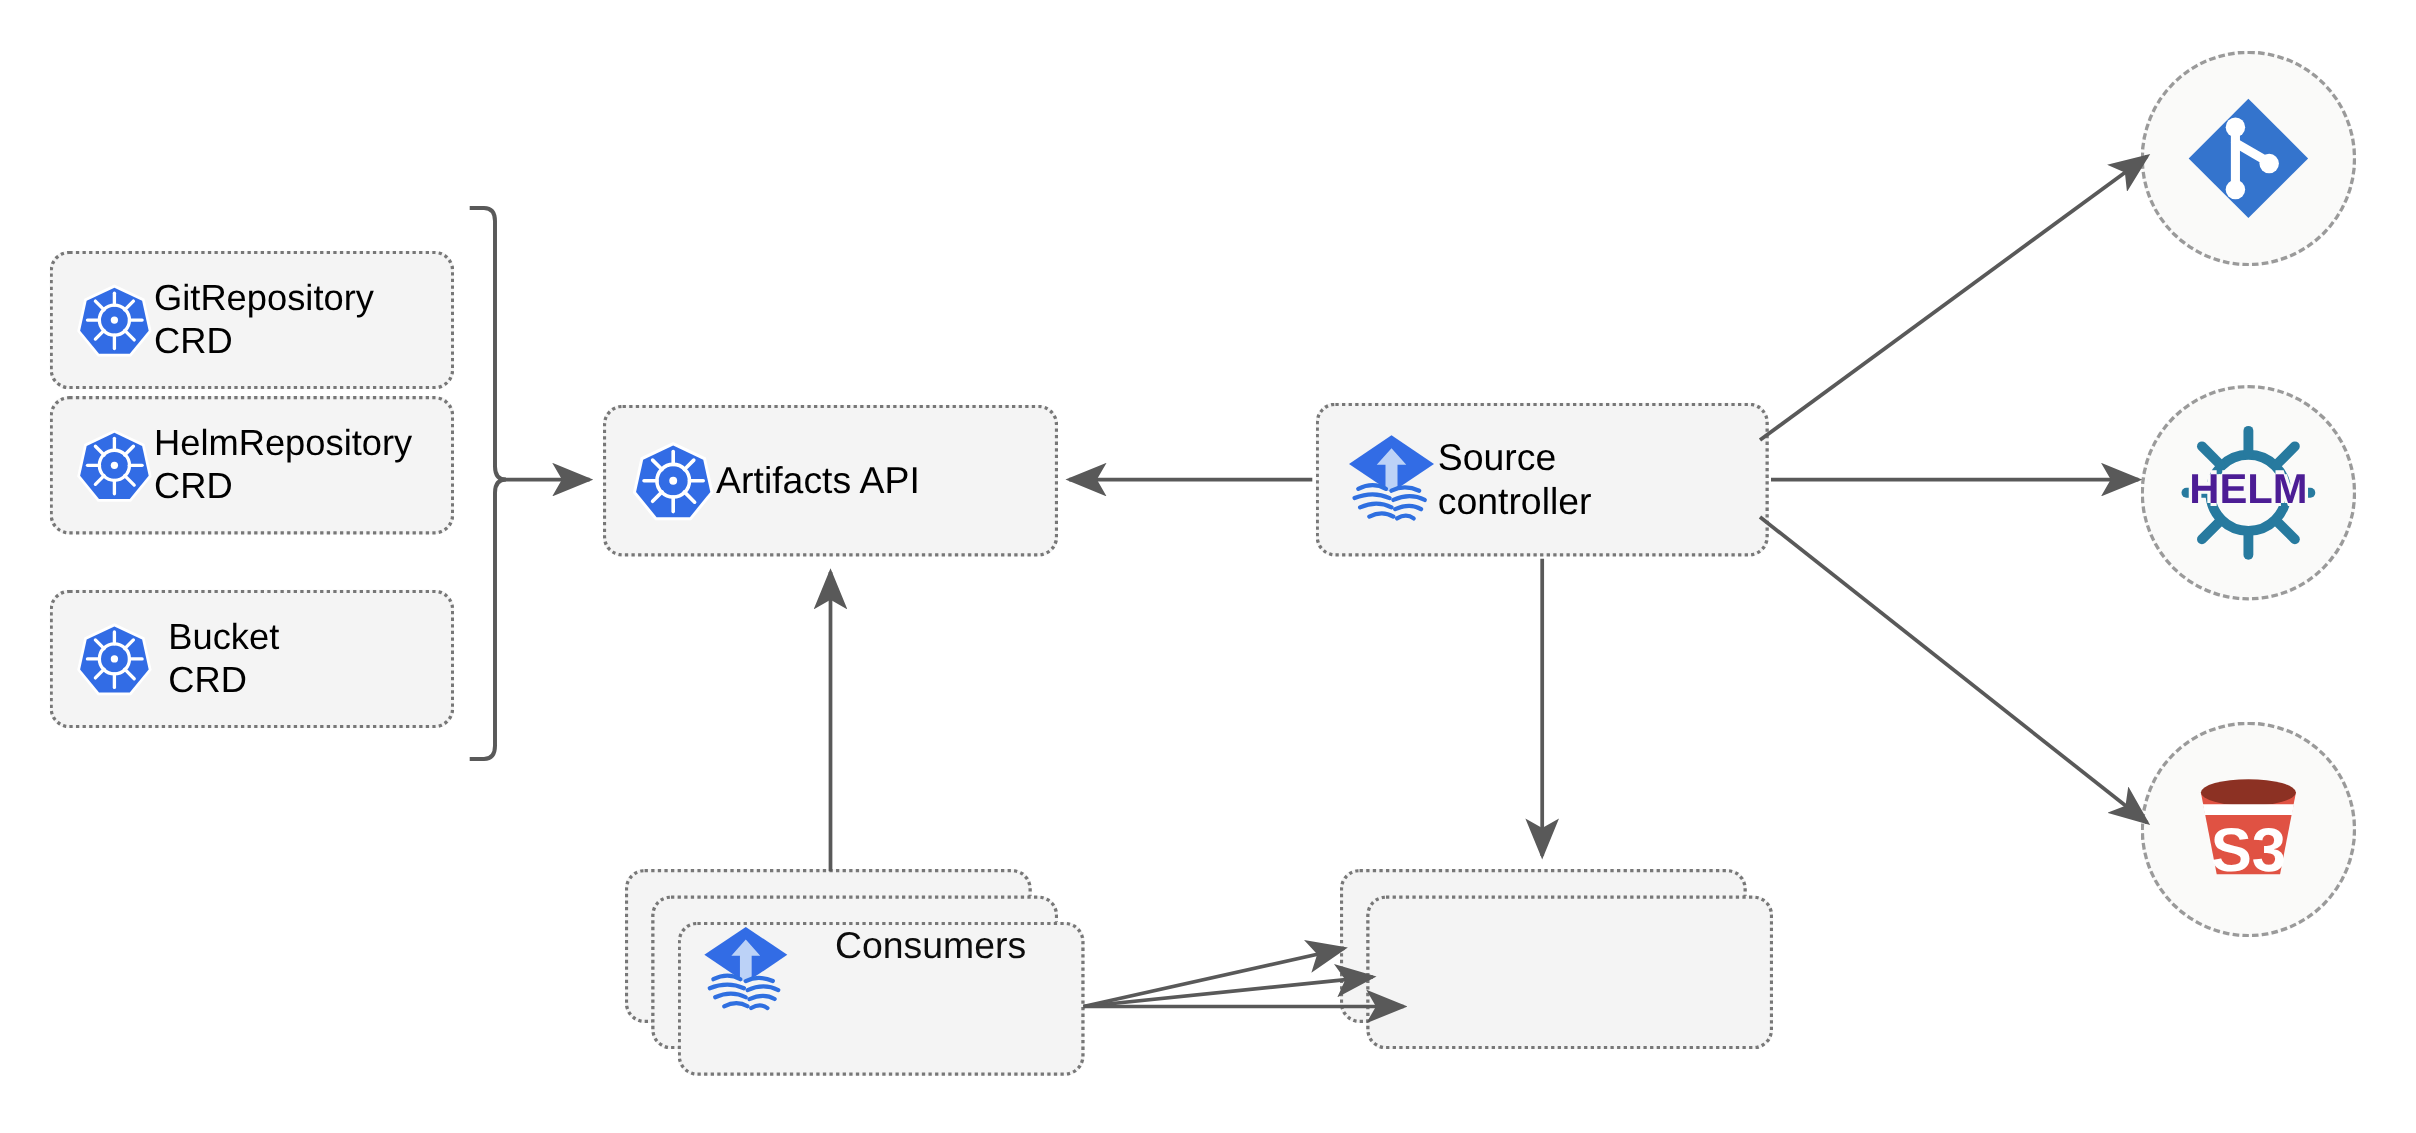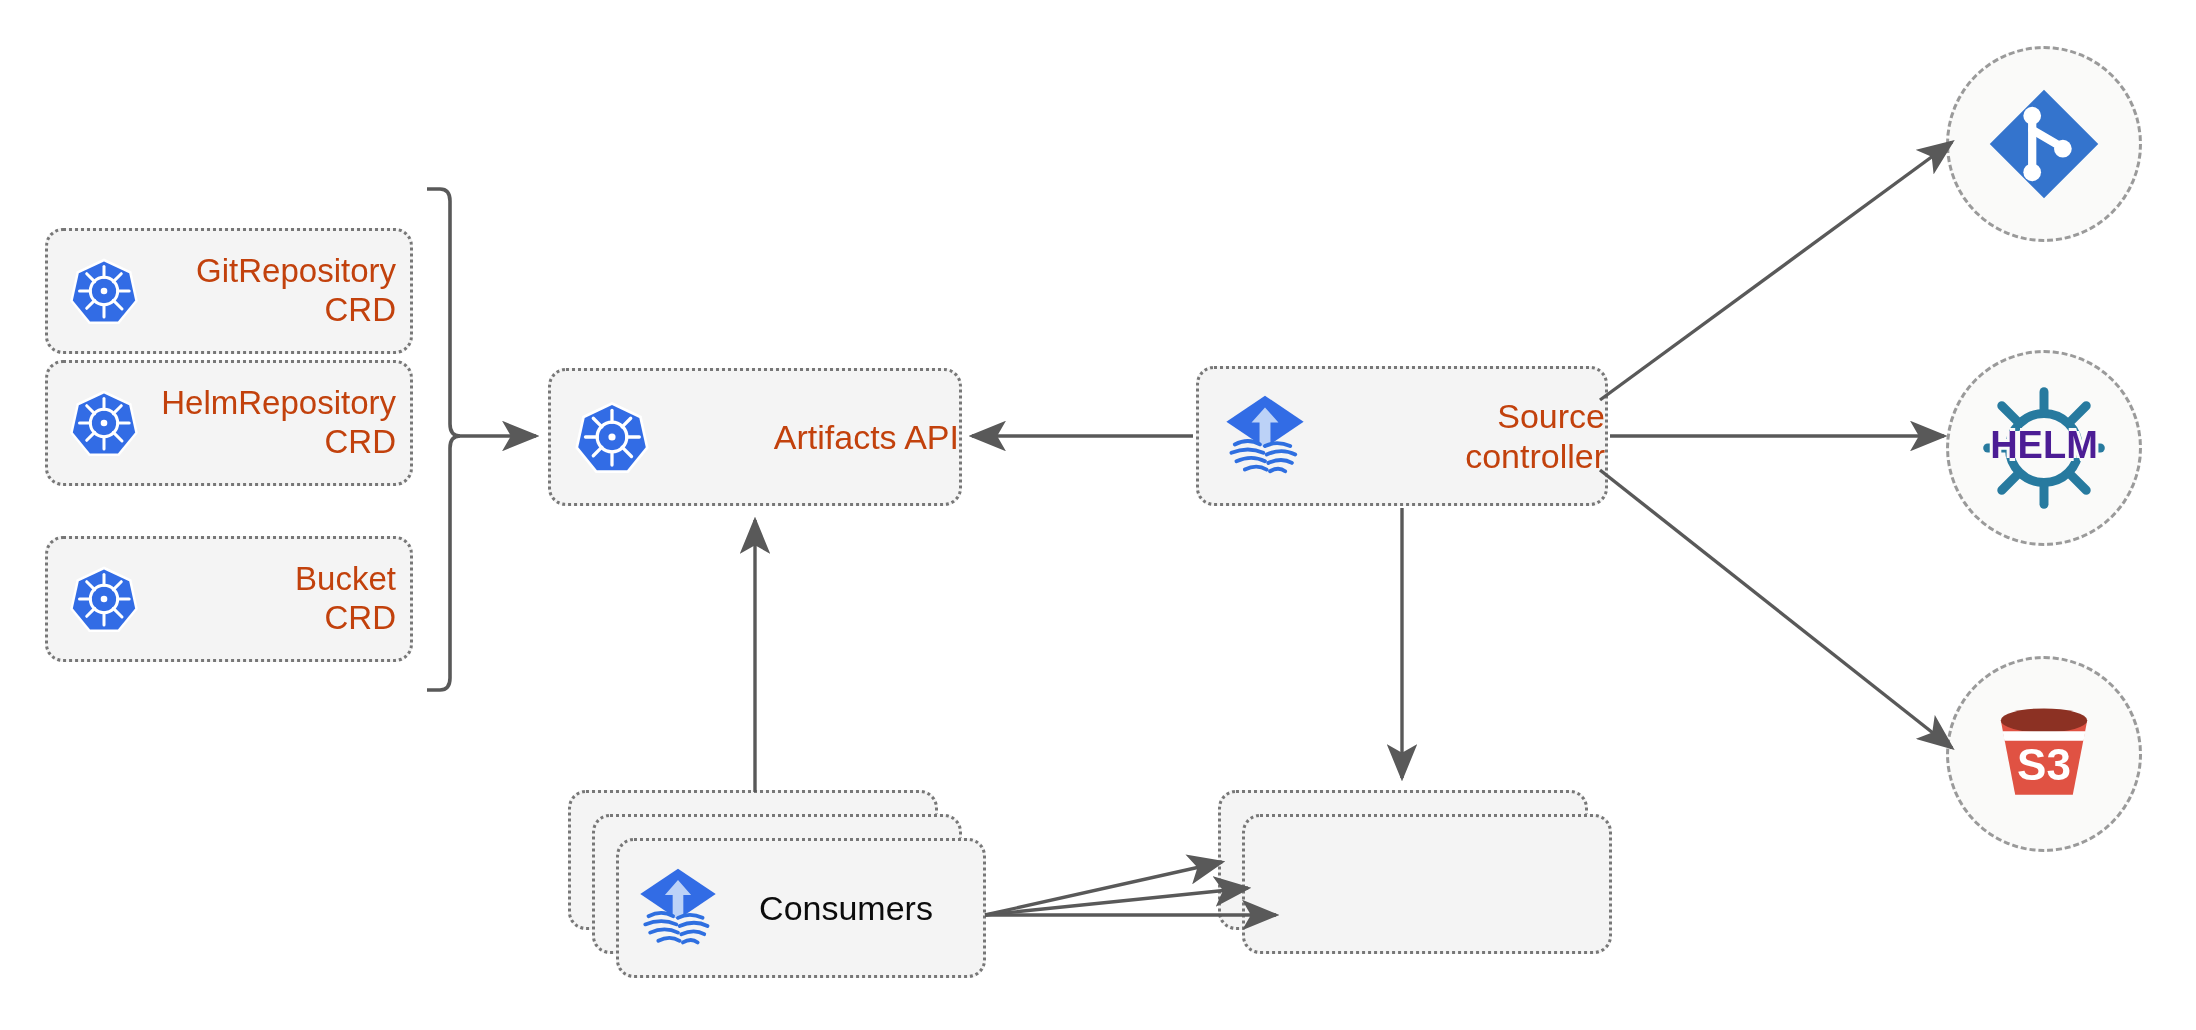--- a/index.html
+++ b/index.html
@@ -26,23 +26,23 @@
     position: absolute;
     box-sizing: border-box;
     background: #f4f4f4;
     border: 3px dotted #777777;
     border-radius: 18px;
     display: flex;
     align-items: center;
   }
   .node .label {
     font-size: 34px;
-    color: #c2410c;
+    color: #000000;
     line-height: 1.18;
-    text-align: right;
+    text-align: left;
     white-space: pre-line;
     flex: 1 1 auto;
   }
   .crd-box {
     width: 368px;
     height: 126px;
     padding-left: 20px;
   }
   .crd-box .label {
     font-size: 33px;
@@ -66,21 +66,21 @@
     border: 3px dotted #777777;
     border-radius: 18px;
     width: 370px;
     height: 140px;
   }
   .stack .layer.l1 { left: 0px;  top: 0px;  }
   .stack .layer.l2 { left: 24px; top: 24px; }
   .stack .layer.l3 {
     left: 48px; top: 48px;
     display: flex;
-    align-items: center;
+    align-items: flex-start;
     padding-left: 18px;
   }
   .stack .layer.l3 .label {
     font-size: 34px;
     color: #0c0c0c;
     flex: 1 1 auto;
     text-align: center;
     padding-right: 10px;
   }
 
@@ -264,21 +264,21 @@
                   text-shadow: -3px 0 #fafaf9, 3px 0 #fafaf9, 0 -3px #fafaf9, 0 3px #fafaf9;">HELM</div>
     </div>
   </div>
 
   <div class="circle" style="left:1946px; top:656px;">
     <div style="position:relative; width:120px; height:120px;">
       <svg class="icon" width="120" height="120" viewBox="0 0 100 100" style="position:absolute; left:0; top:0;">
           <use href="#sym-s3"></use>
         </svg>
       <div style="position:absolute; left:0; top:46px; width:120px;
-                  text-align:center; font-size:44px; font-weight:bold;
+                  text-align:center; font-size:56px; font-weight:bold;
                   color:#ffffff;">S3</div>
     </div>
   </div>
 
   <svg id="wires" viewBox="0 0 2196 1030">
     <g stroke="#595959" stroke-width="3.4" fill="none">
 
       <path d="M427 189 L440 189 Q450 189 450 201 L450 424 Q450 436 460 436
                Q450 436 450 448 L450 678 Q450 690 440 690 L427 690" stroke-width="3.6"></path>
 

